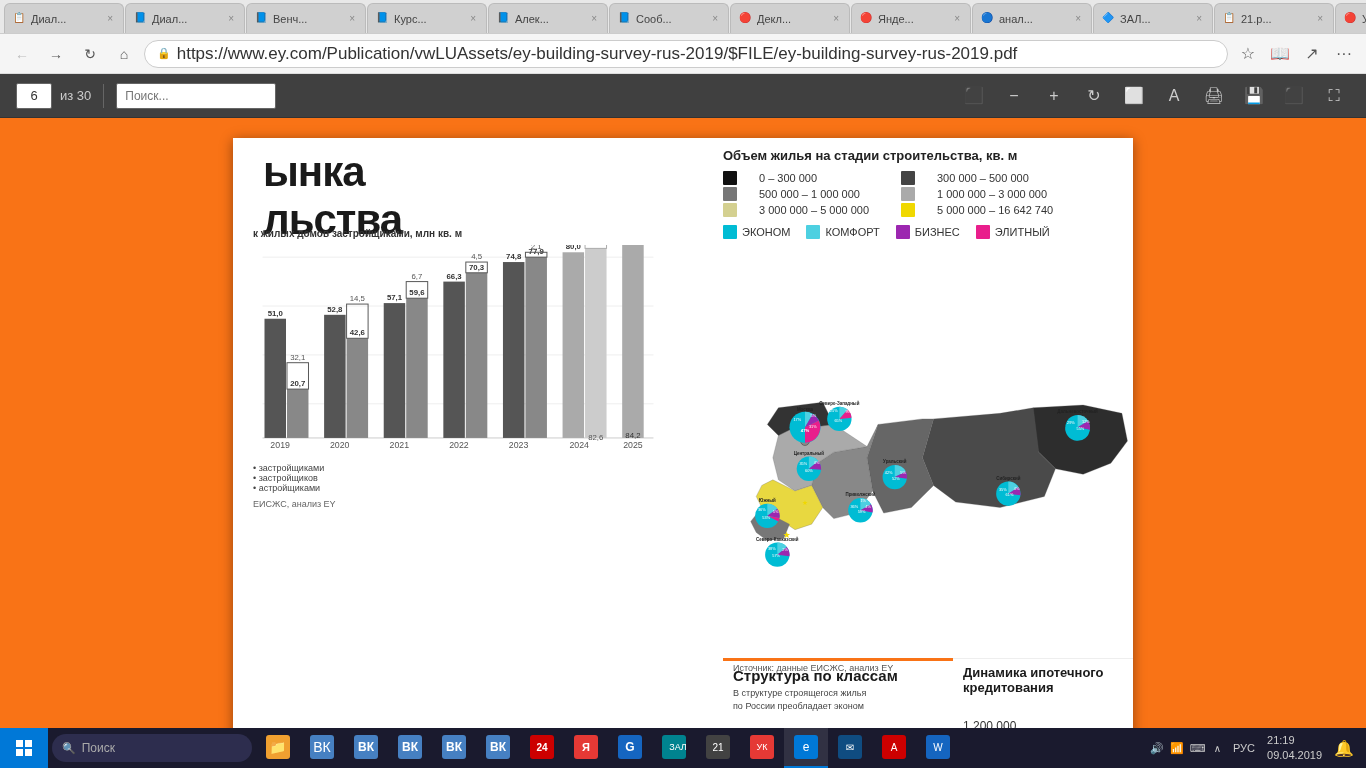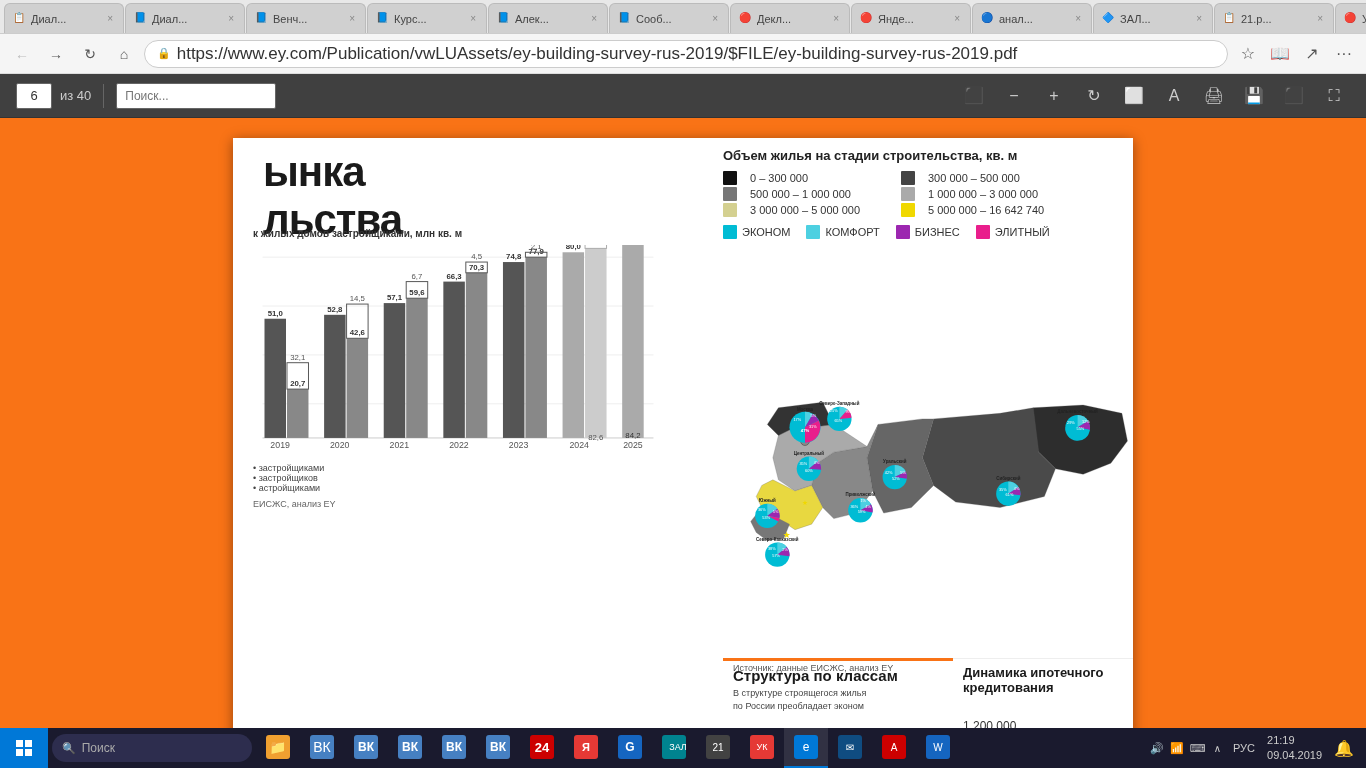--- a/index.html
+++ b/index.html
@@ -125,21 +125,21 @@
     .legend-area {
       position: absolute; left: 490px; top: 10px; width: 340px;
     }
     .legend-title {
       font-size: 13px; font-weight: 600; color: #222; margin-bottom: 8px;
     }
     .legend-grid {
       display: grid; grid-template-columns: 1fr 1fr; gap: 2px 16px;
     }
     .legend-item {
-      display: flex; align-items: center; gap: 13px; font-size: 11px; color: #333;
+      display: flex; align-items: center; gap: 22px; font-size: 11px; color: #333;
     }
     .legend-swatch {
       width: 14px; height: 14px; border-radius: 1px; flex-shrink: 0;
     }
     .legend-class-items {
       display: flex; gap: 16px; margin-top: 8px;
     }
     .legend-class-item {
       display: flex; align-items: center; gap: 5px; font-size: 11px; color: #333;
     }
@@ -234,21 +234,21 @@
     <div class="nav-actions">
       <div class="nav-action">☆</div>
       <div class="nav-action">📖</div>
       <div class="nav-action">↗</div>
       <div class="nav-action">···</div>
     </div>
   </div>
 
   <div class="pdf-toolbar">
     <input class="pdf-page-input" type="text" value="6" style="">
-    <span class="pdf-page-total">из 40</span>
+    <span class="pdf-page-total">из 30</span>
     <div class="pdf-sep"></div>
     <div class="pdf-search-box">
       <input class="pdf-search-input" type="text" placeholder="Поиск..." style="">
     </div>
     <div class="pdf-spacer"></div>
     <div class="pdf-tool-btn" title="Fit page">⬛</div>
     <div class="pdf-tool-btn">−</div>
     <div class="pdf-tool-btn">+</div>
     <div class="pdf-tool-btn">↻</div>
     <div class="pdf-tool-btn">⬜</div>
@@ -569,21 +569,21 @@
     <div class="taskbar-app">
       <div class="taskbar-app-icon" style="background:#4680c2; font-size:12px; color:#fff; font-weight:700;">ВК</div>
     </div>
     <div class="taskbar-app">
       <div class="taskbar-app-icon" style="background:#4680c2; font-size:12px; color:#fff; font-weight:700;">ВК</div>
     </div>
     <div class="taskbar-app">
       <div class="taskbar-app-icon" style="background:#4680c2; font-size:12px; color:#fff; font-weight:700;">ВК</div>
     </div>
     <div class="taskbar-app">
-      <div class="taskbar-app-icon" style="background:#cc0000; font-size:13px; color:#fff; font-weight:700;">24</div>
+      <div class="taskbar-app-icon" style="background:#cc0000; font-size:10px; color:#fff; font-weight:700;">24</div>
     </div>
     <div class="taskbar-app">
       <div class="taskbar-app-icon" style="background:#e53935; font-size:11px; color:#fff; font-weight:700;">Я</div>
     </div>
     <div class="taskbar-app">
       <div class="taskbar-app-icon" style="background:#1565c0; font-size:12px; color:#fff; font-weight:700;">G</div>
     </div>
     <div class="taskbar-app">
       <div class="taskbar-app-icon" style="background:#00838f; font-size:9px; color:#fff;padding-left:8px;">ЗАЛ</div>
     </div>

